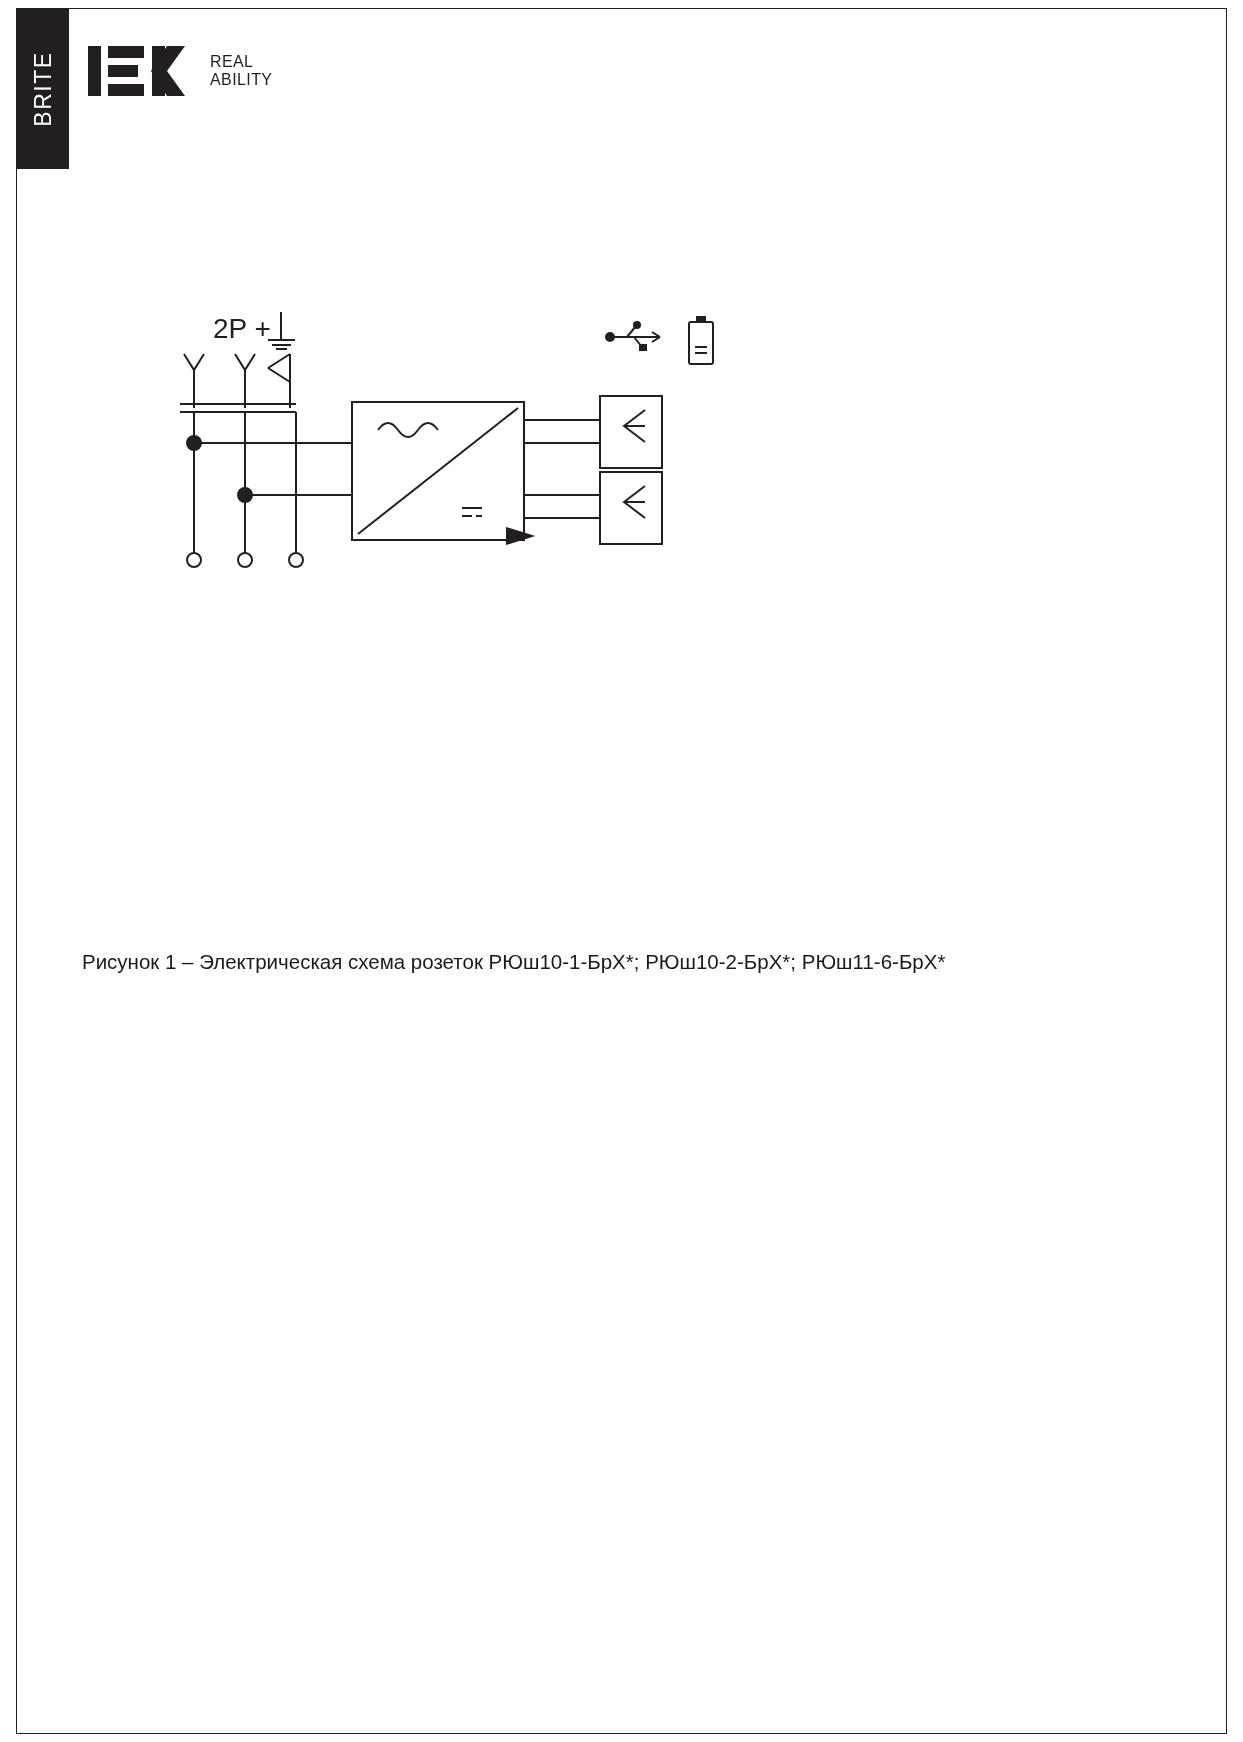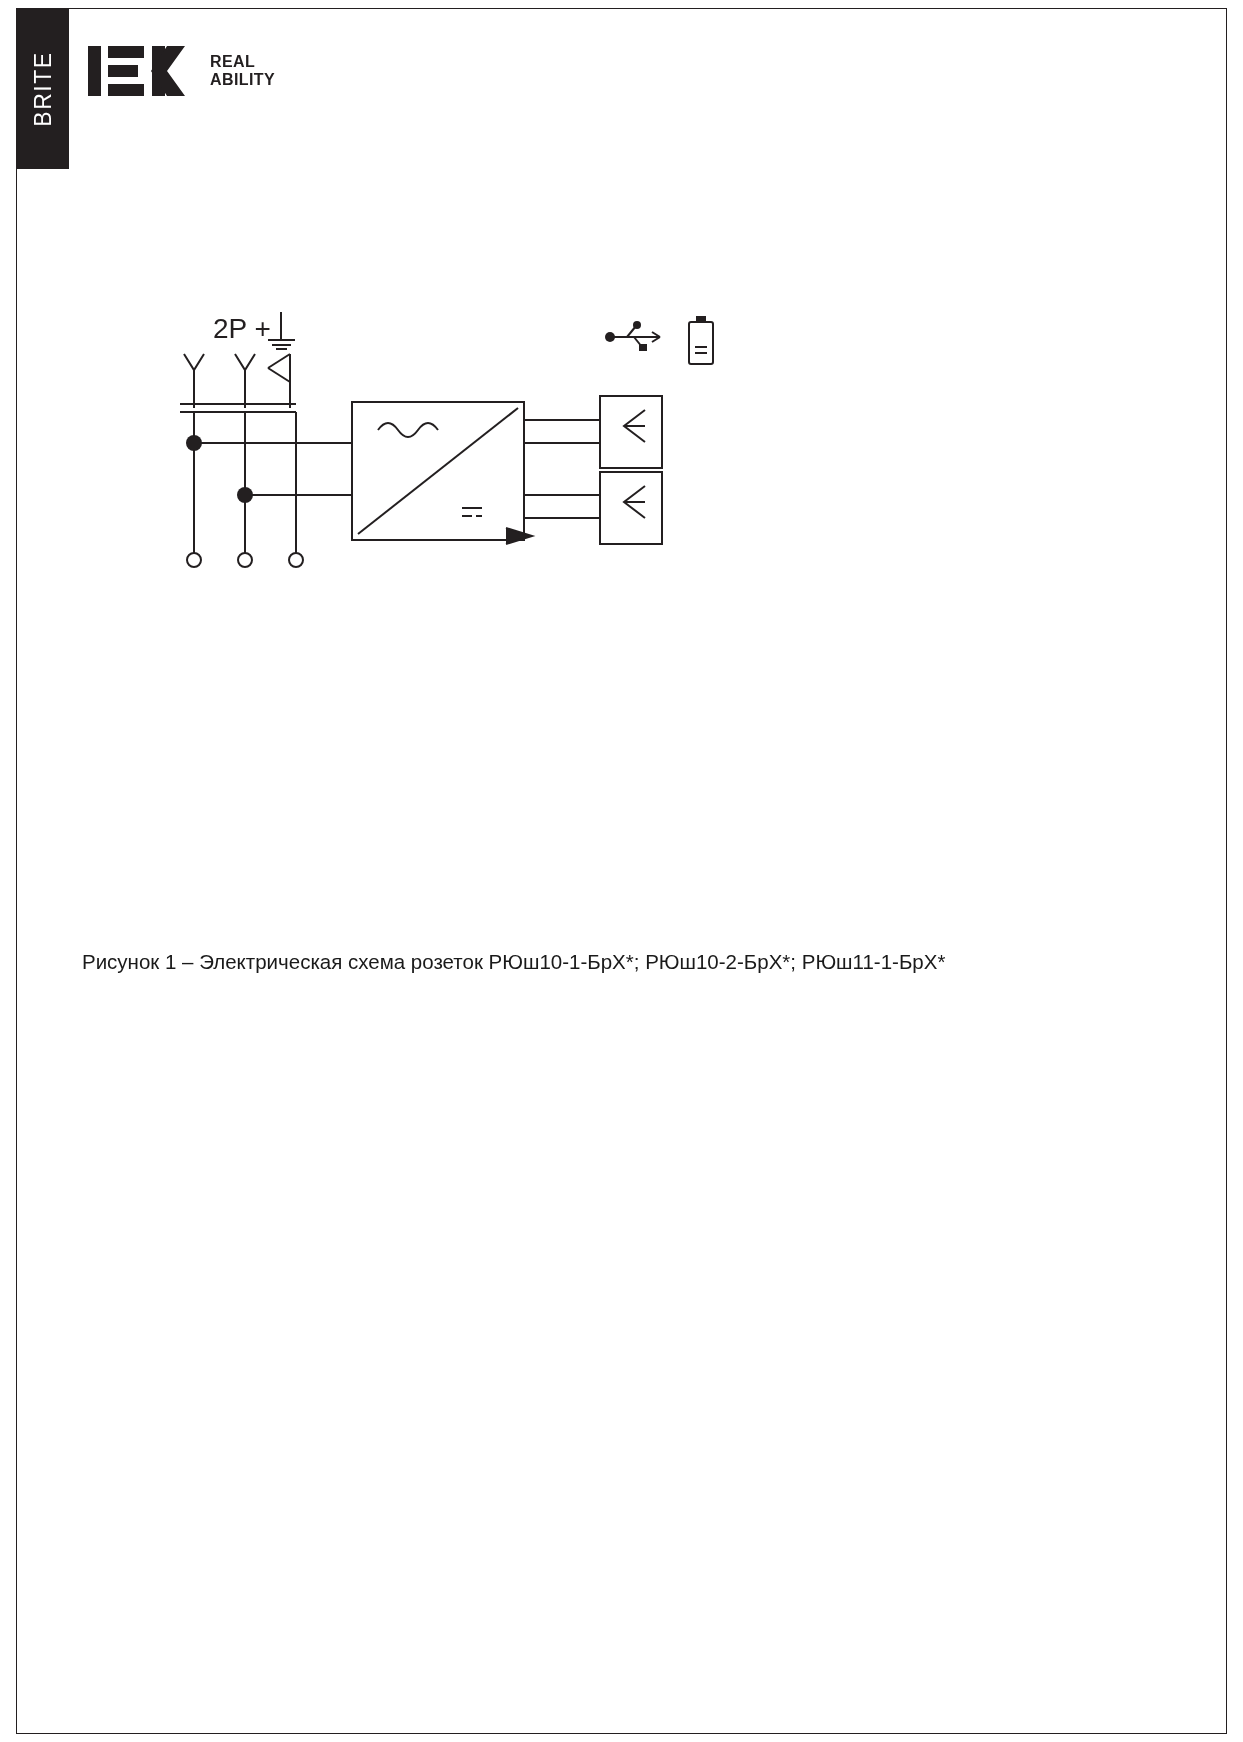--- a/index.html
+++ b/index.html
@@ -62,21 +62,21 @@
     top: 40px;
     display: flex;
     align-items: center;
     gap: 14px;
   }
   .logo-mark {
     display: block;
   }
   .logo-tagline {
     font-size: 16px;
-    font-weight: bold;
+    font-weight: normal;
     line-height: 1.12;
     letter-spacing: 0.4px;
     color: #231f20;
     font-family: "Liberation Sans", sans-serif;
   }
 
   
   .schematic {
     position: absolute;
     left: 140px;
@@ -201,13 +201,13 @@
       <g>
         <rect x="549" y="26" width="24" height="42" rx="2" fill="#ffffff" stroke="#231f20" stroke-width="2"></rect>
         <rect x="556" y="20" width="10" height="6" fill="#231f20" stroke="none"></rect>
         <line x1="555" y1="51" x2="567" y2="51" stroke-width="2"></line>
         <line x1="555" y1="57" x2="567" y2="57" stroke-width="2"></line>
       </g>
     </g>
   </svg>
 </div>
 
-<div class="figure-caption">Рисунок 1 – Электрическая схема розеток  РЮш10-1-БрX*; РЮш10-2-БрX*; РЮш11-1-БрX*</div>
+<div class="figure-caption">Рисунок 1 – Электрическая схема розеток  РЮш10-1-БрX*; РЮш10-2-БрX*; РЮш11-6-БрX*</div>
 
 </body></html>

